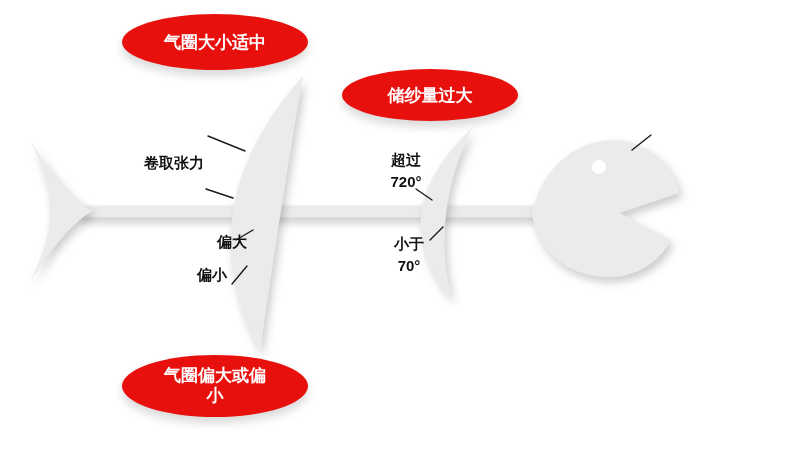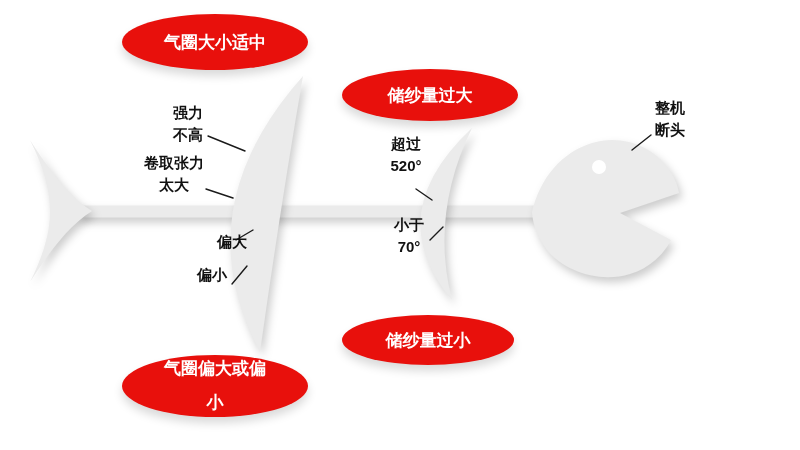--- a/index.html
+++ b/index.html
@@ -32,37 +32,37 @@
     color: #ffffff;
     font-weight: 700;
     font-size: 17px;
     text-align: center;
     box-shadow: 0 6px 10px rgba(0,0,0,0.15);
   }
   #bubble-air-ring-moderate       { left: 122px; top: 14px;  width: 186px; height: 56px; }
   #bubble-yarn-storage-too-large  { left: 342px; top: 69px;  width: 176px; height: 52px; align-items: center; }
   #bubble-yarn-storage-too-small  { left: 342px; top: 315px; width: 172px; height: 50px; }
   #bubble-air-ring-large-or-small { left: 122px; top: 355px; width: 186px; height: 62px; }
-  #bubble-air-ring-large-or-small .bubble-text { width: 112px; line-height: 34px; }
+  #bubble-air-ring-large-or-small .bubble-text { width: 112px; line-height: 20px; }
 
   .bone-label {
     position: absolute;
     color: var(--ink, #111);
     font-size: 15px;
     font-weight: 600;
     line-height: 22px;
     text-align: center;
   }
   .bone-label span { display: block; }
   #label-strength        { left: 155px; top: 102px; width: 66px; }
   #label-winding-tension { left: 126px; top: 152px; width: 96px; }
   #label-too-large       { left: 204px; top: 231px; width: 56px; }
   #label-too-small       { left: 184px; top: 264px; width: 56px; }
-  #label-over-720        { left: 374px; top: 133px; width: 64px; }
-  #label-under-90        { left: 377px; top: 214px; width: 64px; }
+  #label-over-720        { left: 374px; top: 149px; width: 64px; }
+  #label-under-90        { left: 377px; top: 233px; width: 64px; }
   #label-machine-break   { left: 640px; top: 97px;  width: 60px; }
 </style>
 </head>
 <body>
 
 <div id="stage">
 
   <svg id="fishbone-svg" width="800" height="450" viewBox="0 0 800 450">
 
     <rect class="bone-fill" x="78" y="205.5" width="466" height="12" rx="3"></rect>
@@ -88,47 +88,35 @@
     <line class="connector" x1="430" y1="240" x2="443" y2="227"></line>
     <line class="connector" x1="651" y1="135" x2="632" y2="150"></line>
   </svg>
 
   <div class="bubble" id="bubble-air-ring-moderate">
     <span class="bubble-text">气圈大小适中</span>
   </div>
   <div class="bubble" id="bubble-yarn-storage-too-large">
     <span class="bubble-text">储纱量过大</span>
   </div>
-  <div class="bubble" id="bubble-yarn-storage-too-small">
-    <span class="bubble-text">储纱量过小</span>
-  </div>
   <div class="bubble" id="bubble-air-ring-large-or-small">
     <span class="bubble-text">气圈偏大或偏小</span>
   </div>
 
-  <div class="bone-label" id="label-strength">
-    <span>强力</span>
-    <span>不高</span>
-  </div>
   <div class="bone-label" id="label-winding-tension">
     <span>卷取张力</span>
-    <span>太大</span>
   </div>
   <div class="bone-label" id="label-too-large">
     <span>偏大</span>
   </div>
   <div class="bone-label" id="label-too-small">
     <span>偏小</span>
   </div>
   <div class="bone-label" id="label-over-720">
     <span>超过</span>
-    <span>520°</span>
+    <span>720°</span>
   </div>
   <div class="bone-label" id="label-under-90">
     <span>小于</span>
     <span>70°</span>
   </div>
-  <div class="bone-label" id="label-machine-break">
-    <span>整机</span>
-    <span>断头</span>
-  </div>
 
 </div>
 
 </body></html>

